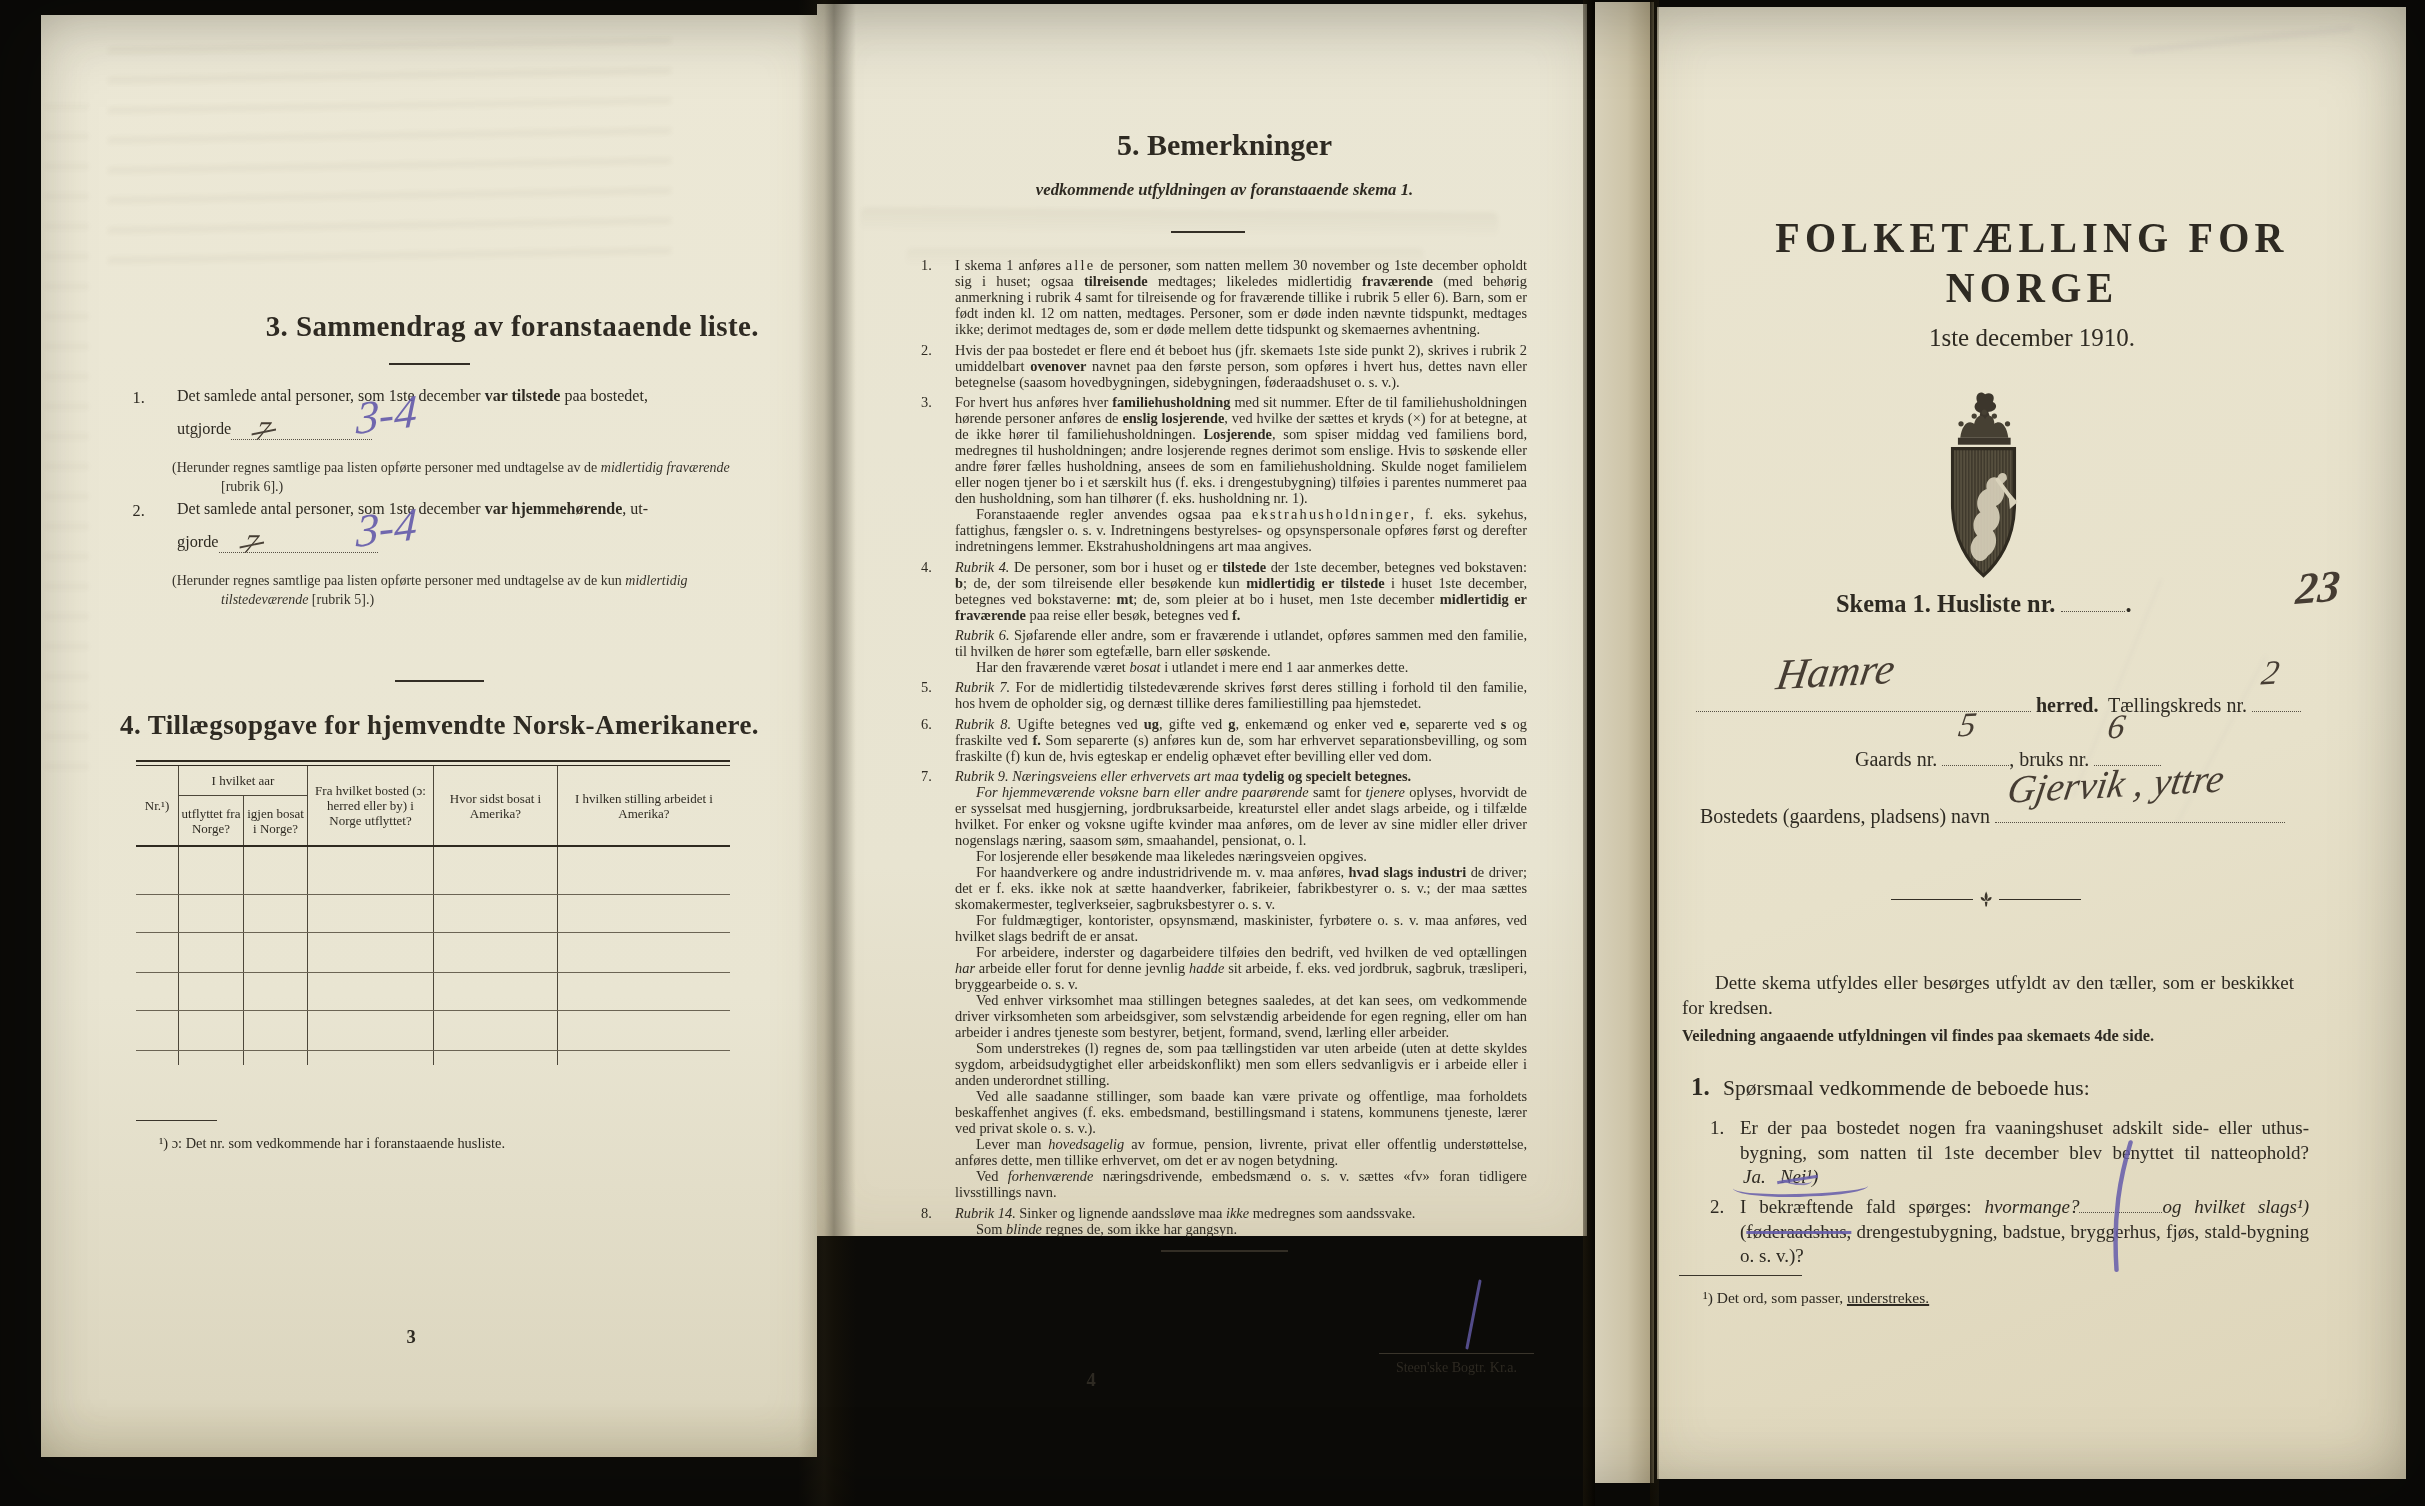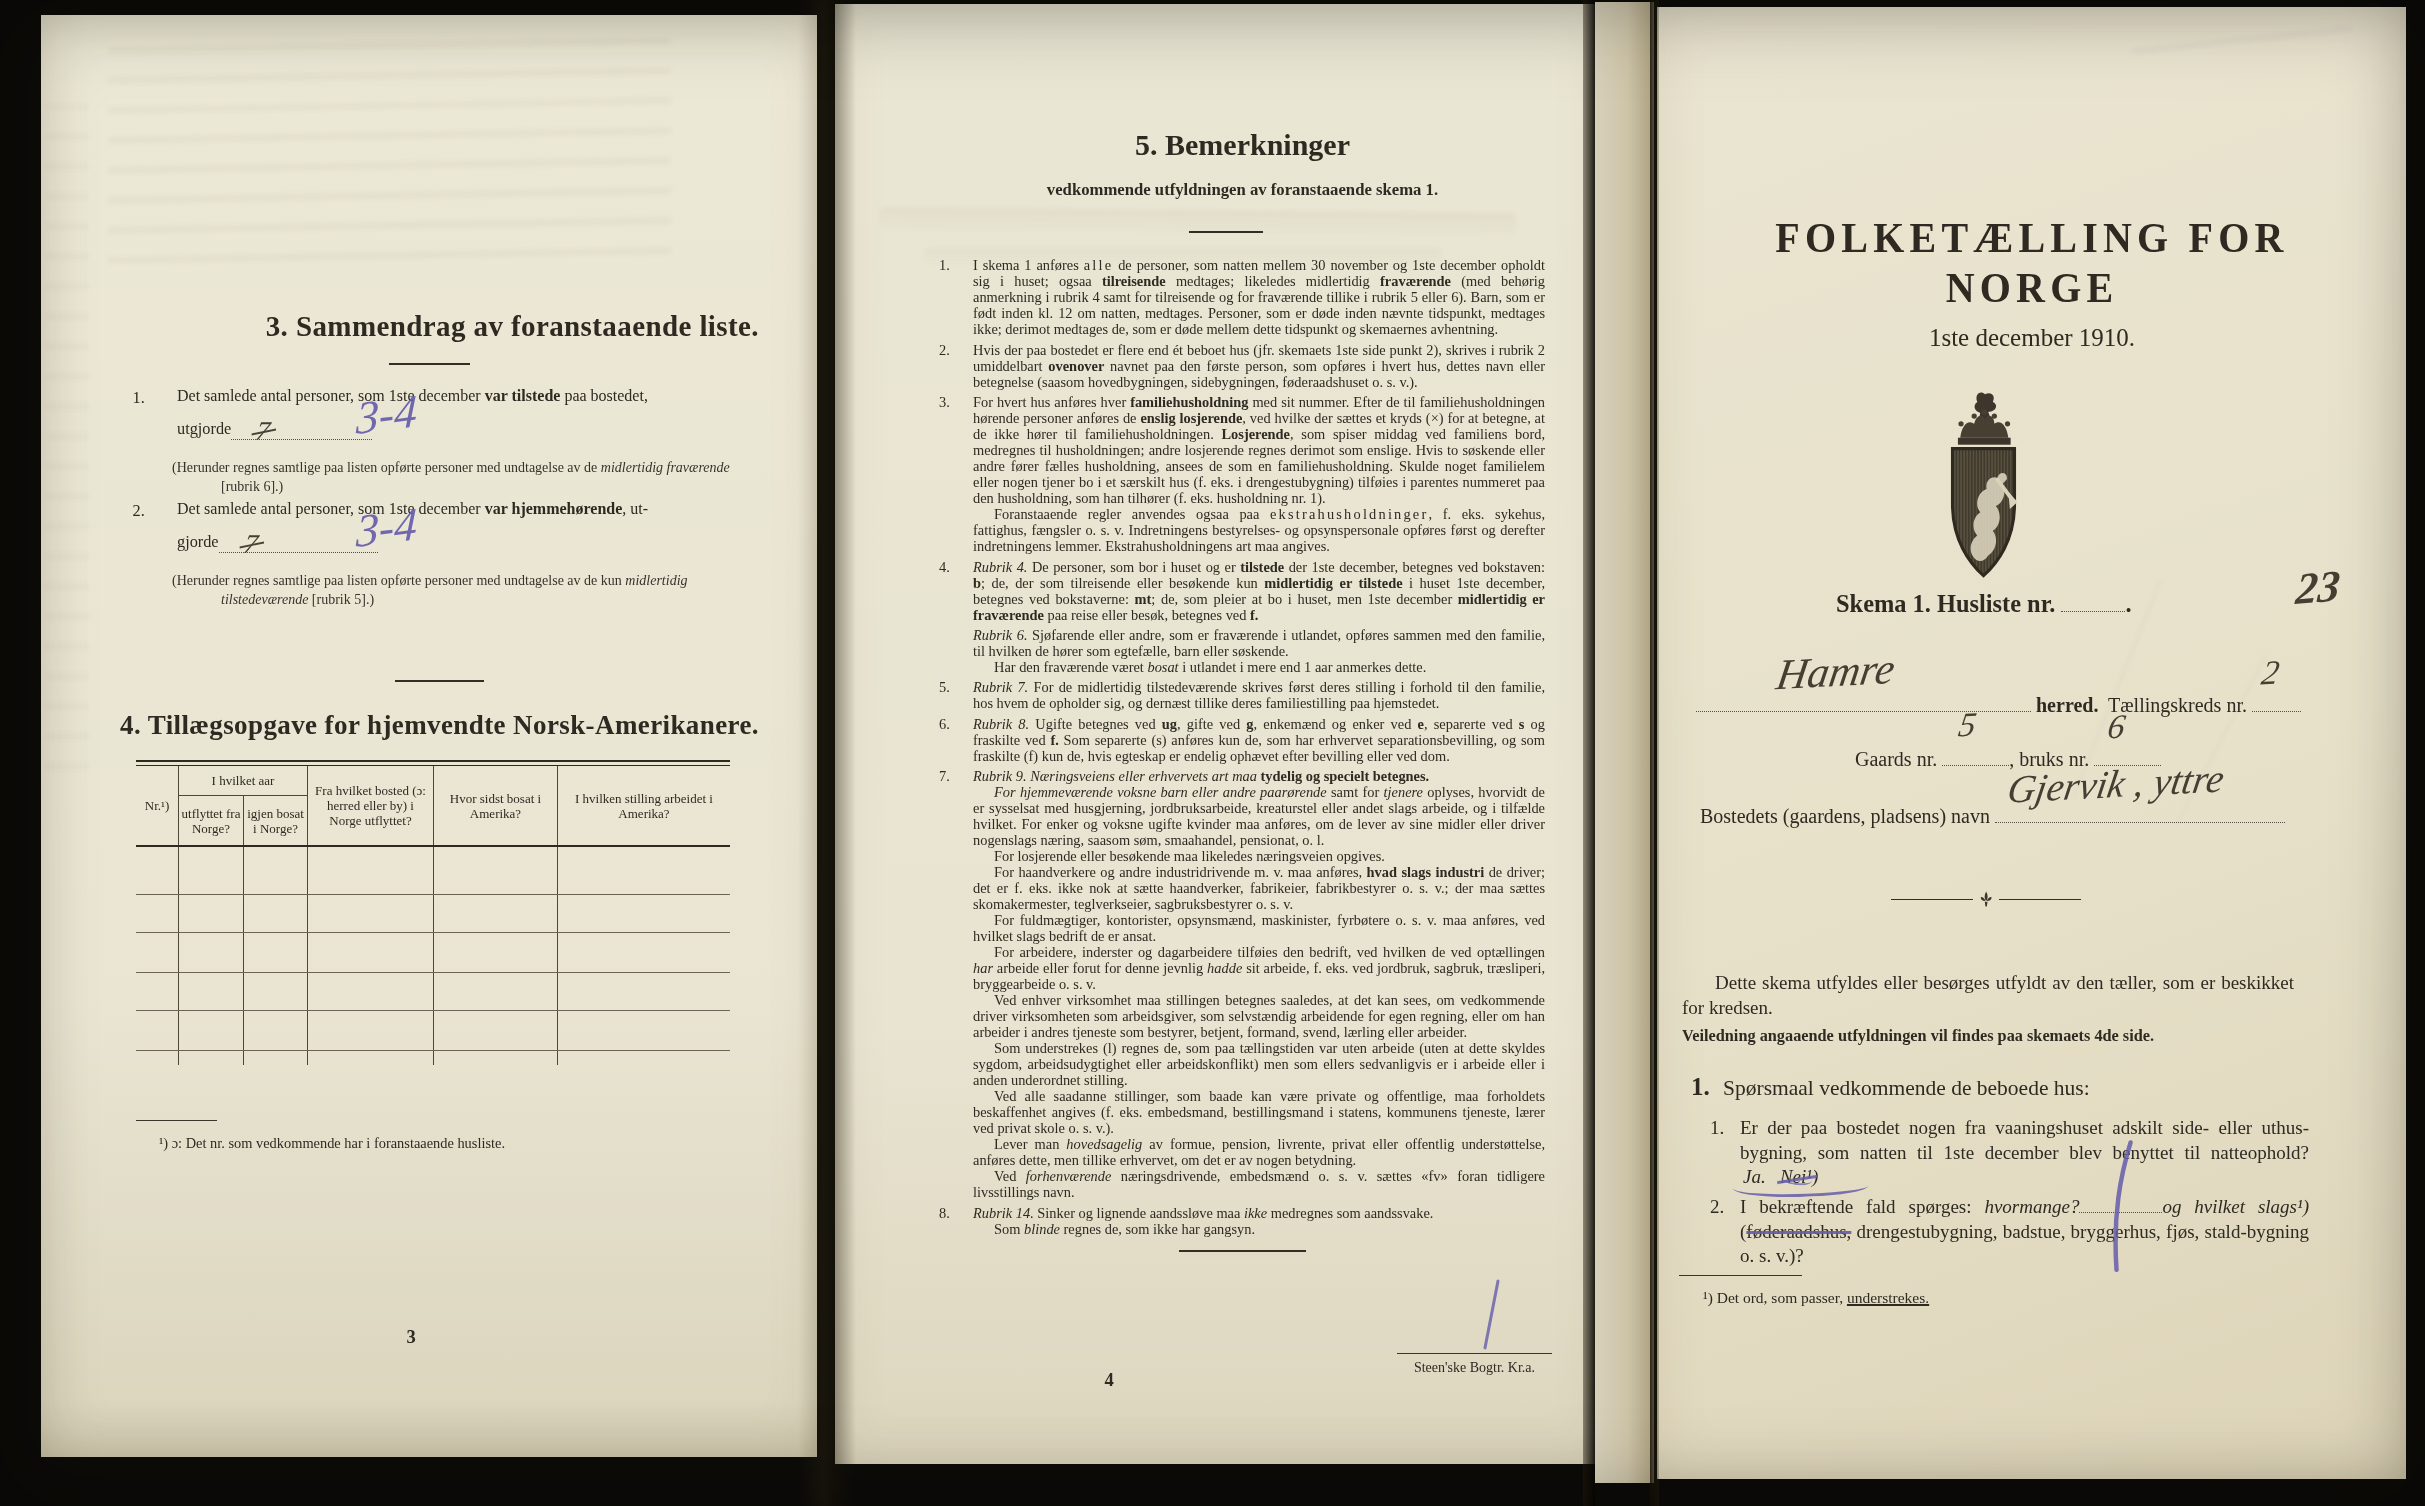--- a/index.html
+++ b/index.html
@@ -3,21 +3,21 @@
 <meta charset="utf-8">
 <style>
   html,body{margin:0;padding:0;background:#0c0b08;}
   body{font-family:"Liberation Serif", serif; color:#2e2a22;}
   .scan{position:relative;width:2426px;height:1506px;background:#0c0b08;overflow:hidden;}
 
   
   .page{position:absolute;box-shadow:inset 0 0 52px rgba(120,104,66,.14);}
   .page-left{left:41px;top:15px;width:776px;height:1442px;
     background:linear-gradient(180deg,#ece8d6 0%,#e9e5d2 68%,#dcd6bf 96%,#cfc8ad 100%);}
-  .page-center{left:835px;top:4.4px;width:770px;height:1460px;
+  .page-center{left:817px;top:4.4px;width:770px;height:1232px;
     background:linear-gradient(180deg,#eae6d4 0%,#e8e4d1 70%,#ded7c0 97%);}
   .page-right{left:1657px;top:7.4px;width:749px;height:1472px;
     background:linear-gradient(160deg,#eae5d1 0%,#e7e1ca 55%,#ddd4b8 100%);}
 
   
   .crease-left{position:absolute;left:798px;top:0;width:58px;height:100%;
     background:linear-gradient(90deg,rgba(70,58,30,0) 0%,rgba(70,58,30,.22) 45%,rgba(30,24,10,.4) 62%,rgba(70,58,30,0) 100%);pointer-events:none;}
   .gap-a{position:absolute;left:1583px;top:0;width:12px;height:100%;
     background:linear-gradient(90deg,rgba(40,32,14,.45),rgba(8,6,2,.9));pointer-events:none;}
   .sliver{position:absolute;left:1595px;top:1.5px;width:59px;height:1481px;
@@ -73,21 +73,21 @@
   .c-stil{grid-row:1/3;grid-column:6;}
   .t4row{display:grid;grid-template-columns:43px 65px 64px 126px 124px 1fr;border-bottom:0.7px solid #6b6454;}
   .t4row.last{border-bottom:none;}
   .t4row > div{border-right:1.1px solid #4d473a;}
   .t4row > div:last-child{border-right:none;}
   .fn-rule{position:absolute;left:95px;top:1105px;width:81px;border-top:1.5px solid #3a352b;}
   .pl-fn{position:absolute;left:118px;top:1120px;font-size:14.4px;}
 
   
   .pc-h2{position:absolute;left:89px;top:124px;width:637px;text-align:center;font-weight:bold;font-size:30px;}
-  .pc-sub{position:absolute;left:89px;top:176px;width:637px;text-align:center;font-size:16.7px;font-weight:bold;}
+  .pc-sub{position:absolute;left:89px;top:176px;width:637px;text-align:center;font-size:16.7px;font-weight:bold;font-style:italic;}
   .clist{position:absolute;left:104px;top:253px;width:606px;}
   .citem{position:relative;padding-left:34px;margin-bottom:4.4px;font-size:14.4px;line-height:16px;text-align:justify;}
   .cnum{position:absolute;left:0;top:0;font-size:14.4px;}
   .cbody .para:not(:first-child){text-indent:21px;}
   .endrule{margin:13.3px auto 0;width:127px;border-top:2.2px solid #332e25;}
   .pc-pagenum{position:absolute;left:252px;top:1366px;width:44px;text-align:center;font-size:18.5px;font-weight:bold;}
   .imprint{position:absolute;right:53px;top:1349px;width:155px;text-align:center;border-top:1.5px solid #3a352b;padding-top:5.2px;font-size:14px;}
   .v-slash{position:absolute;left:655px;top:1275px;width:3px;height:71px;background:rgba(101,92,170,.8);transform:rotate(11deg);border-radius:2.2px;}
 
   

